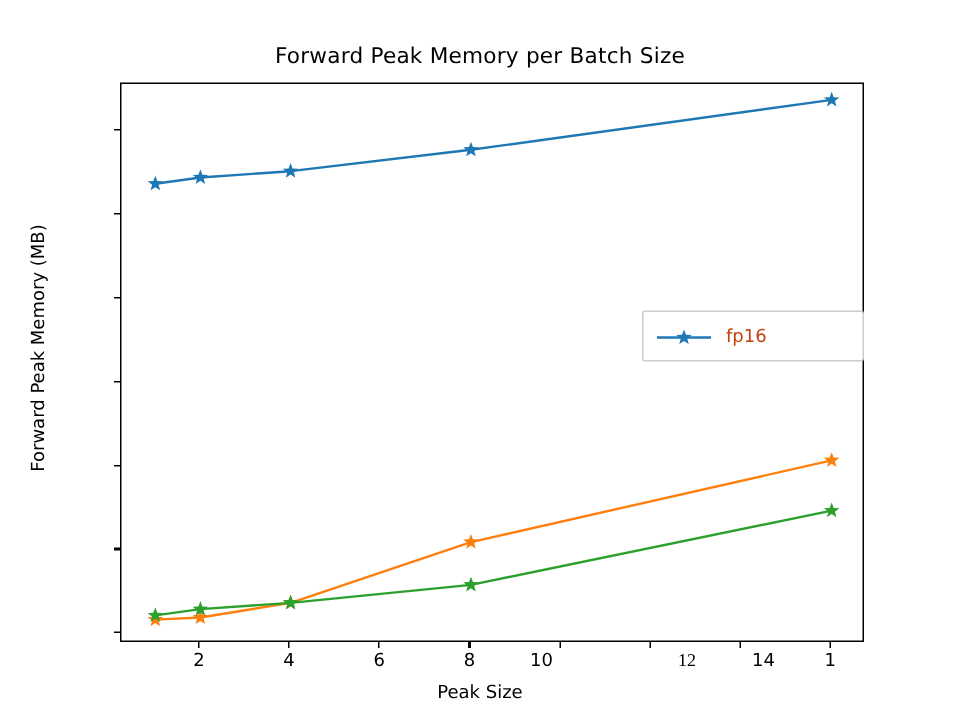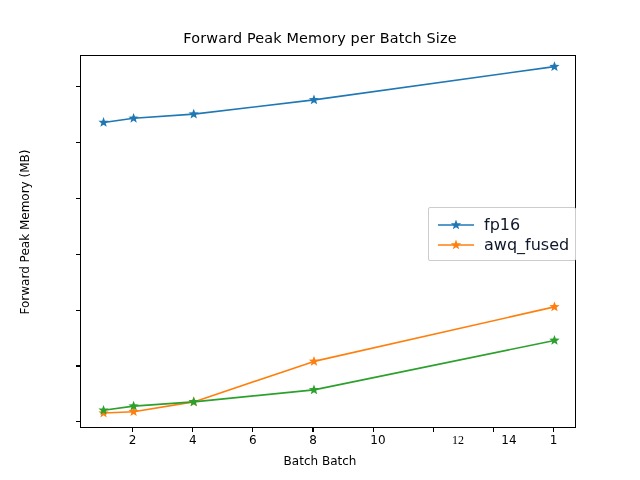--- a/index.html
+++ b/index.html
@@ -106,56 +106,56 @@
     height: 20px;
     padding-left: 8px;
   }
   .legend-swatch {
     width: 38px;
     height: 14px;
     position: relative;
     flex: 0 0 38px;
   }
   .legend-label {
-    font-size: 16px;
-    color: #0f172a;
+    font-size: 12px;
+    color: #c2410c;
     padding-left: 9px;
     white-space: nowrap;
   }
 </style>
 </head>
 <body>
 
 <div id="figure">
 
   <div id="chart-title">Forward Peak Memory per Batch Size</div>
 
   <div id="yaxis-label">Forward Peak Memory (MB)</div>
-  <div id="xaxis-label">Batch Batch</div>
+  <div id="xaxis-label">Peak Size</div>
 
   <div id="ytick-container">
       <div class="ytick-mark" style="top: 421.353px;"></div>
       <div class="ytick-mark" style="top: 365.473px;"></div>
       <div class="ytick-mark" style="top: 309.593px;"></div>
       <div class="ytick-mark" style="top: 253.713px;"></div>
       <div class="ytick-mark" style="top: 197.833px;"></div>
       <div class="ytick-mark" style="top: 141.952px;"></div>
       <div class="ytick-mark" style="top: 86.0723px;"></div>
     </div>
   <div id="xtick-container">
       <div class="xtick-mark" style="left: 132.106px;"></div>
       <div class="xtick-label" style="left: 132.606px;">2</div>
       <div class="xtick-mark" style="left: 192.227px;"></div>
       <div class="xtick-label" style="left: 192.727px;">4</div>
       <div class="xtick-mark" style="left: 252.348px;"></div>
       <div class="xtick-label" style="left: 252.848px;">6</div>
       <div class="xtick-mark" style="left: 312.47px;"></div>
       <div class="xtick-label" style="left: 312.97px;">8</div>
       <div class="xtick-mark" style="left: 372.591px;"></div>
-      <div class="xtick-label" style="left: 378px;">10</div>
+      <div class="xtick-label" style="left: 361px;">10</div>
       <div class="xtick-mark" style="left: 432.712px;"></div>
       <div class="xtick-label" style="left: 458px; font-family: Liberation Serif, serif;">12</div>
       <div class="xtick-mark" style="left: 492.833px;"></div>
       <div class="xtick-label" style="left: 509px;">14</div>
       <div class="xtick-mark" style="left: 552.955px;"></div>
       <div class="xtick-label" style="left: 553.455px;">1</div>
     </div>
 
   <div id="plot-area">
     <svg id="data-svg" viewBox="0 0 496 373" preserveAspectRatio="none">
@@ -187,22 +187,15 @@
   </div>
 
   <div id="legend-box">
       <div class="legend-row">
         <span class="legend-swatch"><svg width="38" height="14" viewBox="0 0 38 14">
             <line x1="1" y1="7" x2="37" y2="7" stroke="#1f77b4" stroke-width="1.6"></line>
             <path d="M19.00,1.60L20.33,5.17L24.14,5.33L21.16,7.70L22.17,11.37L19.00,9.27L15.83,11.37L16.84,7.70L13.86,5.33L17.67,5.17Z" fill="#1f77b4"></path>
           </svg></span>
         <span class="legend-label">fp16</span>
       </div>
-      <div class="legend-row">
-        <span class="legend-swatch"><svg width="38" height="14" viewBox="0 0 38 14">
-            <line x1="1" y1="7" x2="37" y2="7" stroke="#ff7f0e" stroke-width="1.6"></line>
-            <path d="M19.00,1.60L20.33,5.17L24.14,5.33L21.16,7.70L22.17,11.37L19.00,9.27L15.83,11.37L16.84,7.70L13.86,5.33L17.67,5.17Z" fill="#ff7f0e"></path>
-          </svg></span>
-        <span class="legend-label">awq_fused</span>
-      </div>
     </div>
 
 </div>
 
 </body></html>

